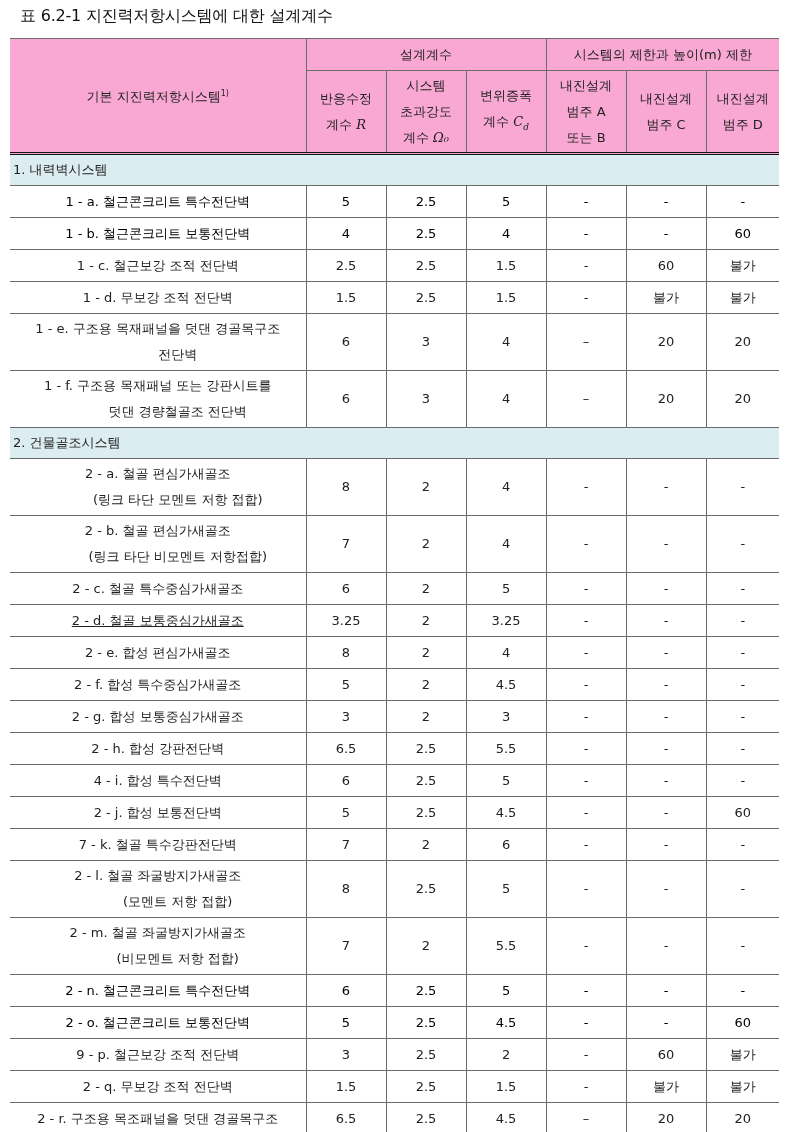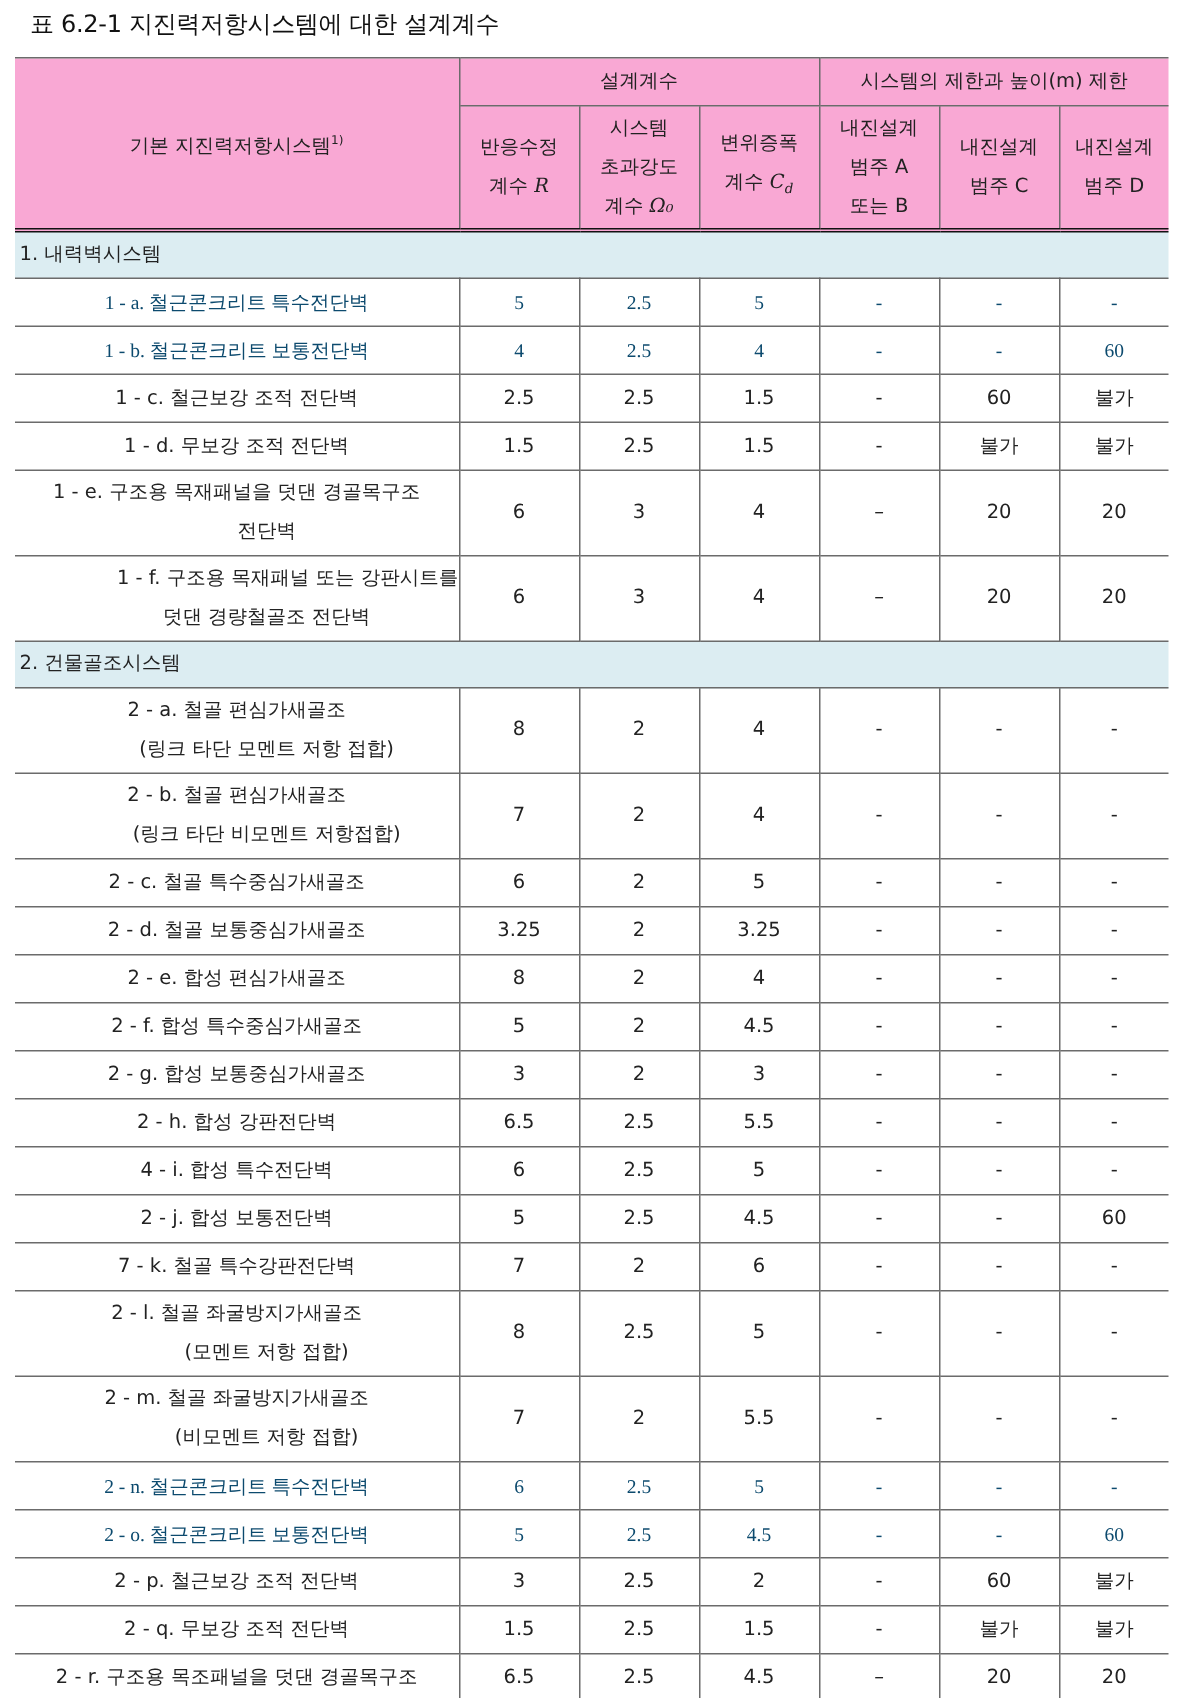--- a/index.html
+++ b/index.html
@@ -39,21 +39,21 @@
     text-align: left !important;
     padding-left: 3px !important;
     height: 30px;
     font-size: 13px;
   }
   .section td { border-right: none; }
   td.name { text-align: left; padding-left: 24px; }
   td.name .sub { display: block; padding-left: 40px; }
   tr.r1 td { height: 31px; }
   tr.r2 td { height: 56px; }
-  tr.red td { color: #0c4a6e; font-family: Liberation Serif, serif; }
+  tr.red td { color: #000000; }
   .ital { font-family: "DejaVu Serif", "Liberation Serif", serif; font-style: italic; }
   sup { font-size: 8px; vertical-align: 5px; }
 </style>
 </head>
 <body>
 
 <div class="title">표 6.2-1 지진력저항시스템에 대한 설계계수</div>
 
 <table class="coef">
   <colgroup>
@@ -157,21 +157,21 @@
         </td>
         <td>6</td>
         <td>3</td>
         <td>4</td>
         <td>–</td>
         <td>20</td>
         <td>20</td>
       </tr>
       <tr class="r2">
         <td class="name">
-          <span style="display: block; text-align: right;">1 - f. 구조용 목재패널 또는 강판시트를</span>
+          <span style="display: block;">1 - f. 구조용 목재패널 또는 강판시트를</span>
           <span class="sub">덧댄 경량철골조 전단벽</span>
         </td>
         <td>6</td>
         <td>3</td>
         <td>4</td>
         <td>–</td>
         <td>20</td>
         <td>20</td>
       </tr>
       <tr class="section">
@@ -207,21 +207,21 @@
         </td>
         <td>6</td>
         <td>2</td>
         <td>5</td>
         <td>-</td>
         <td>-</td>
         <td>-</td>
       </tr>
       <tr class="r1">
         <td class="name">
-          <span style="display: block;">2 - d. 철골 보통중심가새골조</span>
+          <span style="display: block; text-decoration: underline;">2 - d. 철골 보통중심가새골조</span>
         </td>
         <td>3.25</td>
         <td>2</td>
         <td>3.25</td>
         <td>-</td>
         <td>-</td>
         <td>-</td>
       </tr>
       <tr class="r1">
         <td class="name">
@@ -341,21 +341,21 @@
         </td>
         <td>5</td>
         <td>2.5</td>
         <td>4.5</td>
         <td>-</td>
         <td>-</td>
         <td>60</td>
       </tr>
       <tr class="r1">
         <td class="name">
-          <span style="display: block;">2 - p. 철근보강 조적 전단벽</span>
+          <span style="display: block;">9 - p. 철근보강 조적 전단벽</span>
         </td>
         <td>3</td>
         <td>2.5</td>
         <td>2</td>
         <td>-</td>
         <td>60</td>
         <td>불가</td>
       </tr>
       <tr class="r1">
         <td class="name">

